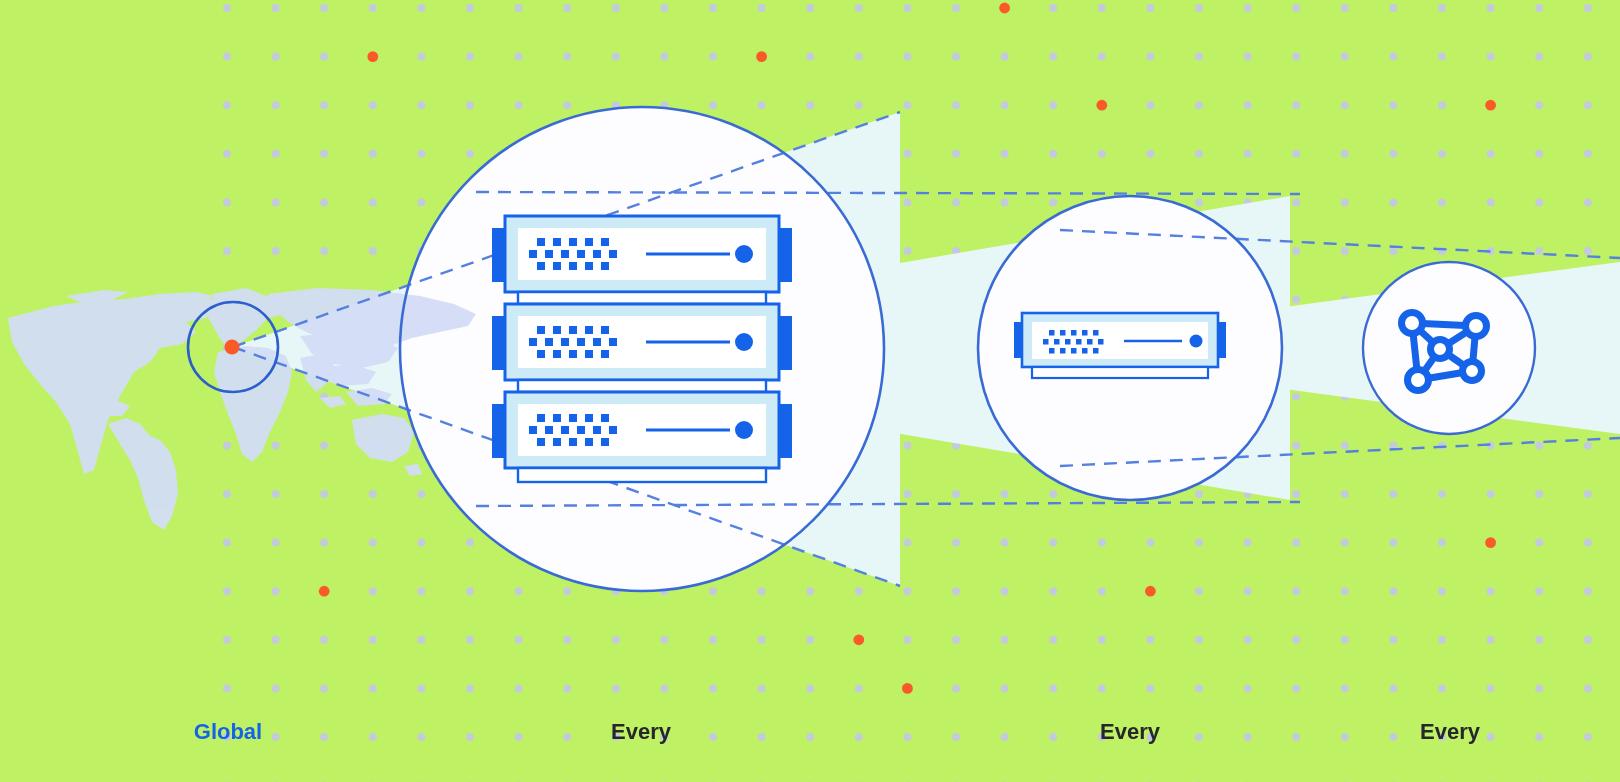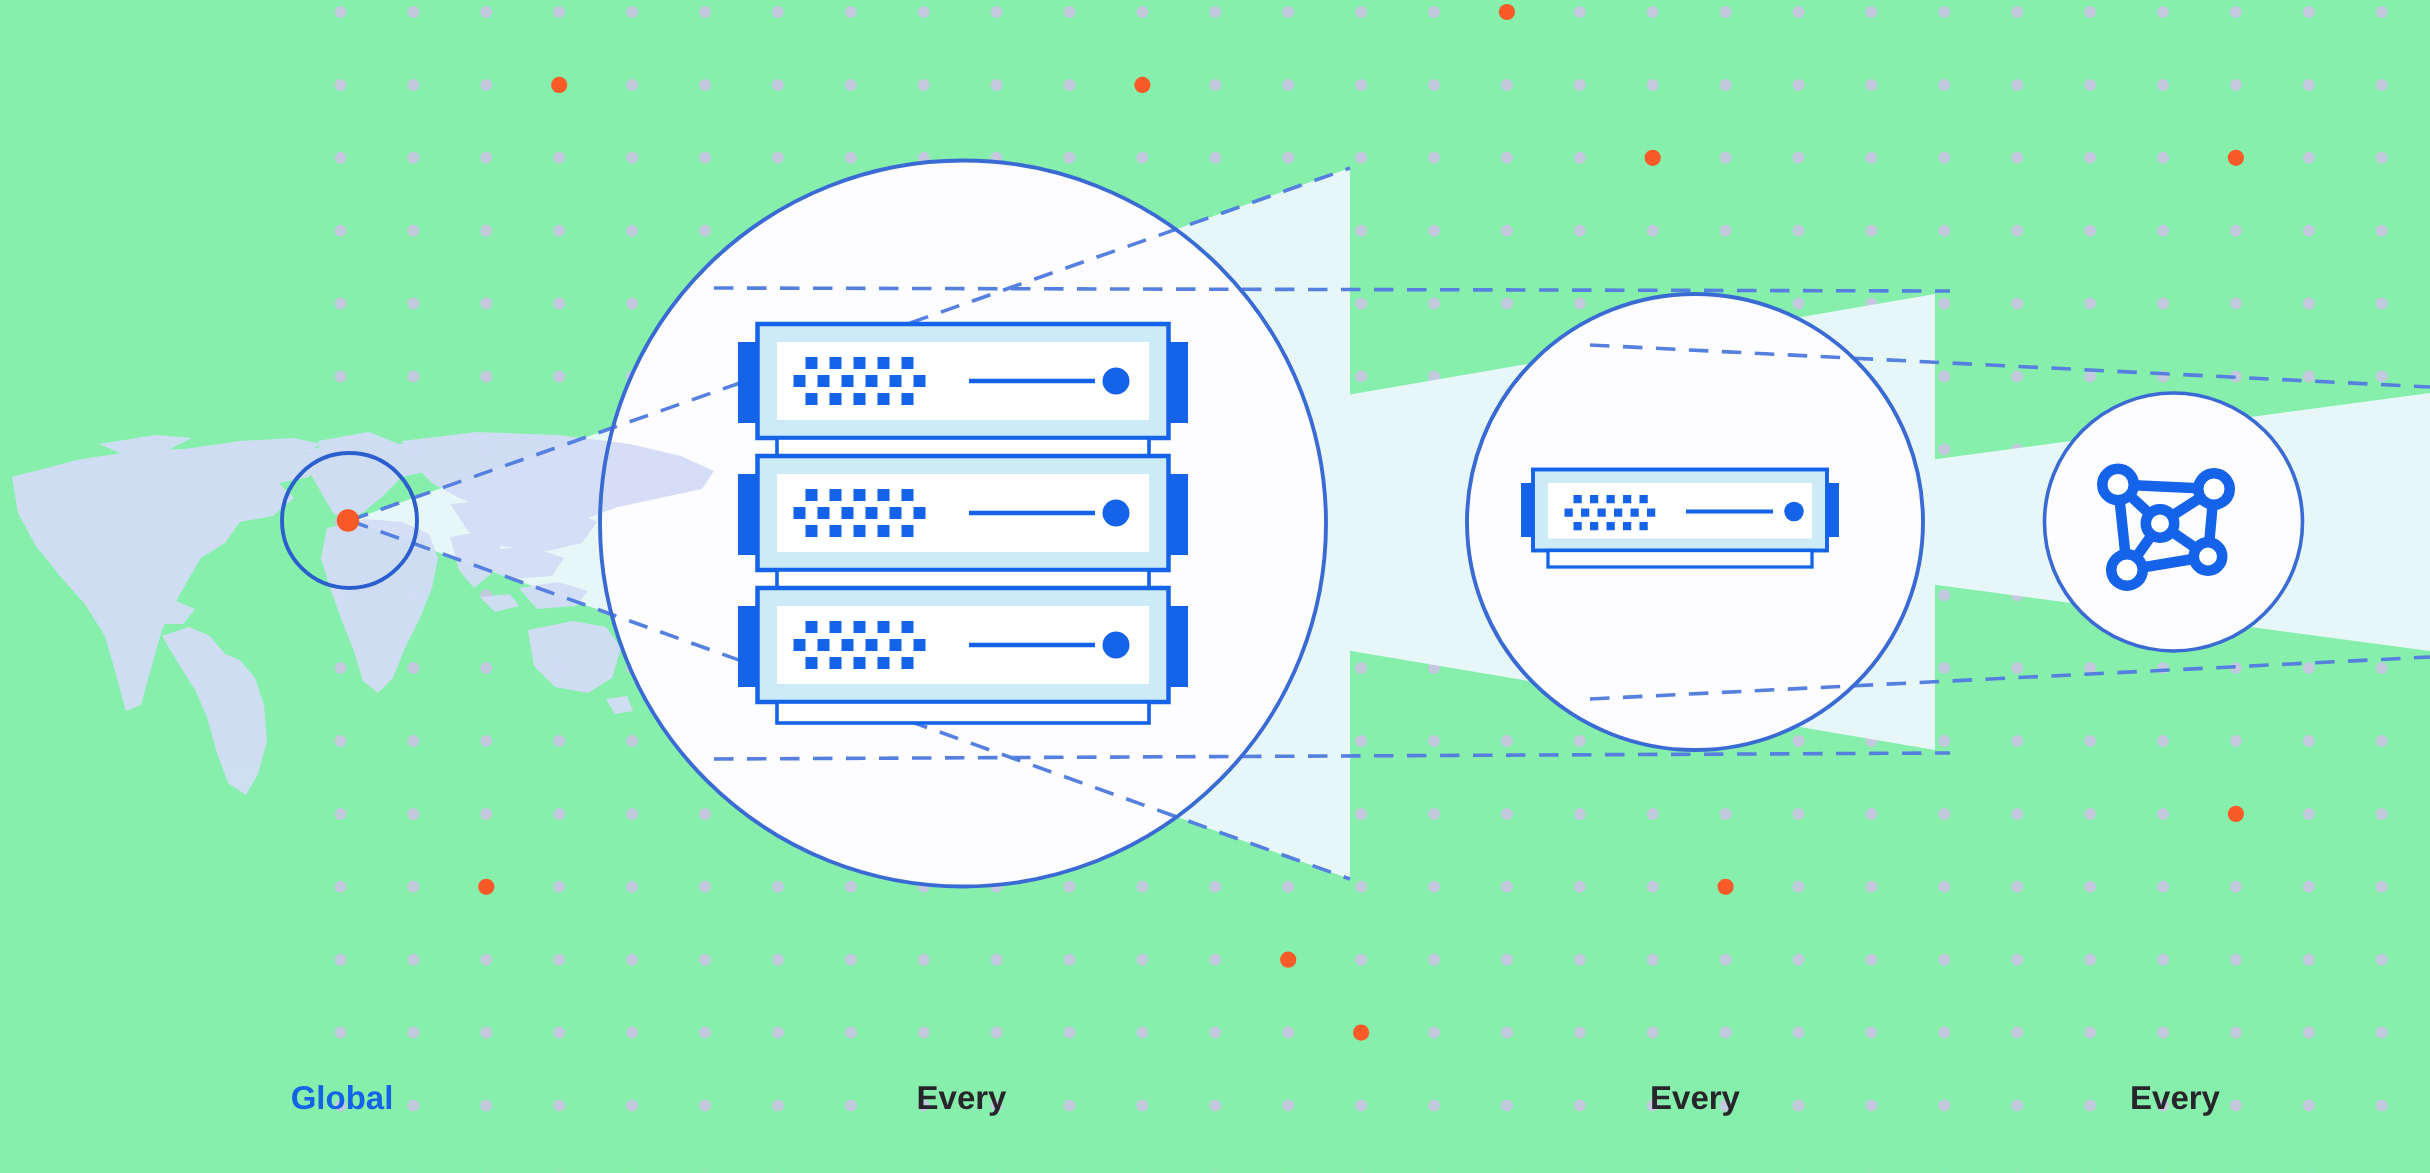--- a/index.html
+++ b/index.html
@@ -8,21 +8,21 @@
     background: #ffffff;
   }
   body {
     font-family: "Liberation Sans", sans-serif;
   }
   #stage {
     position: relative;
     width: 1620px;
     height: 782px;
     overflow: hidden;
-    background: #86efac;
+    background: #bef264;
   }
   #stage svg.layer {
     position: absolute;
     left: 0;
     top: 0;
     width: 1620px;
     height: 782px;
   }
   .labels {
     position: absolute;

